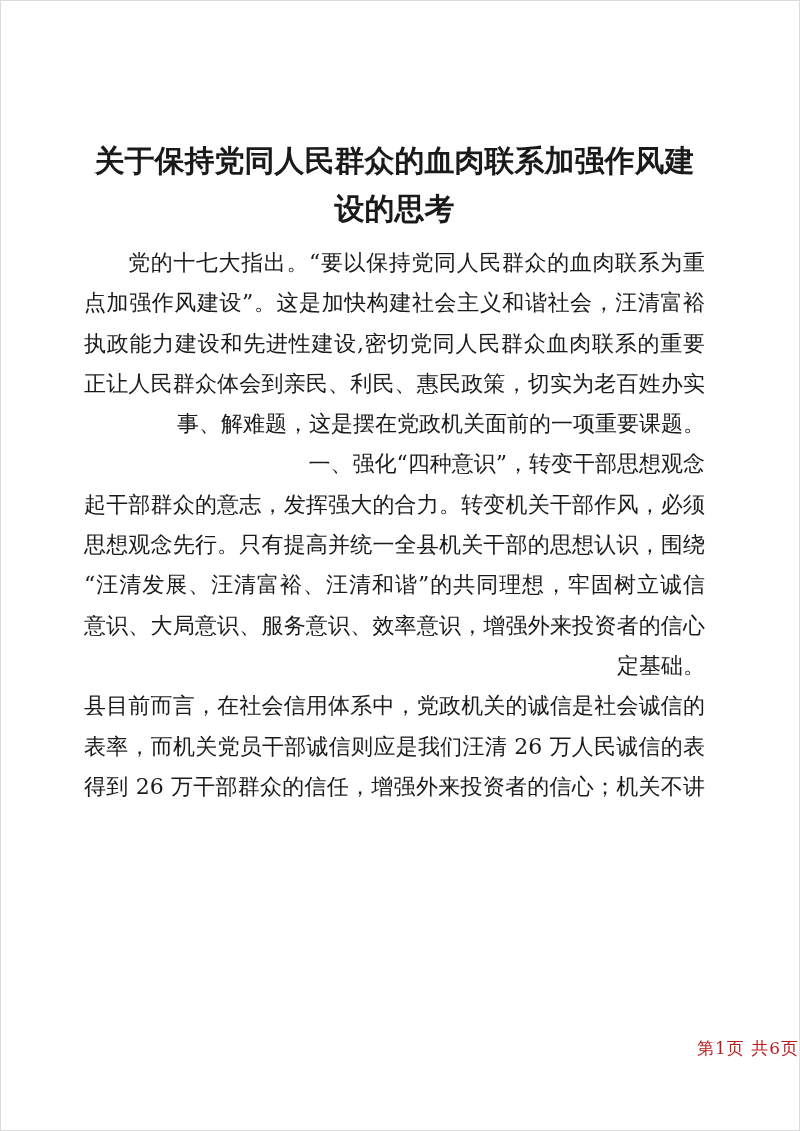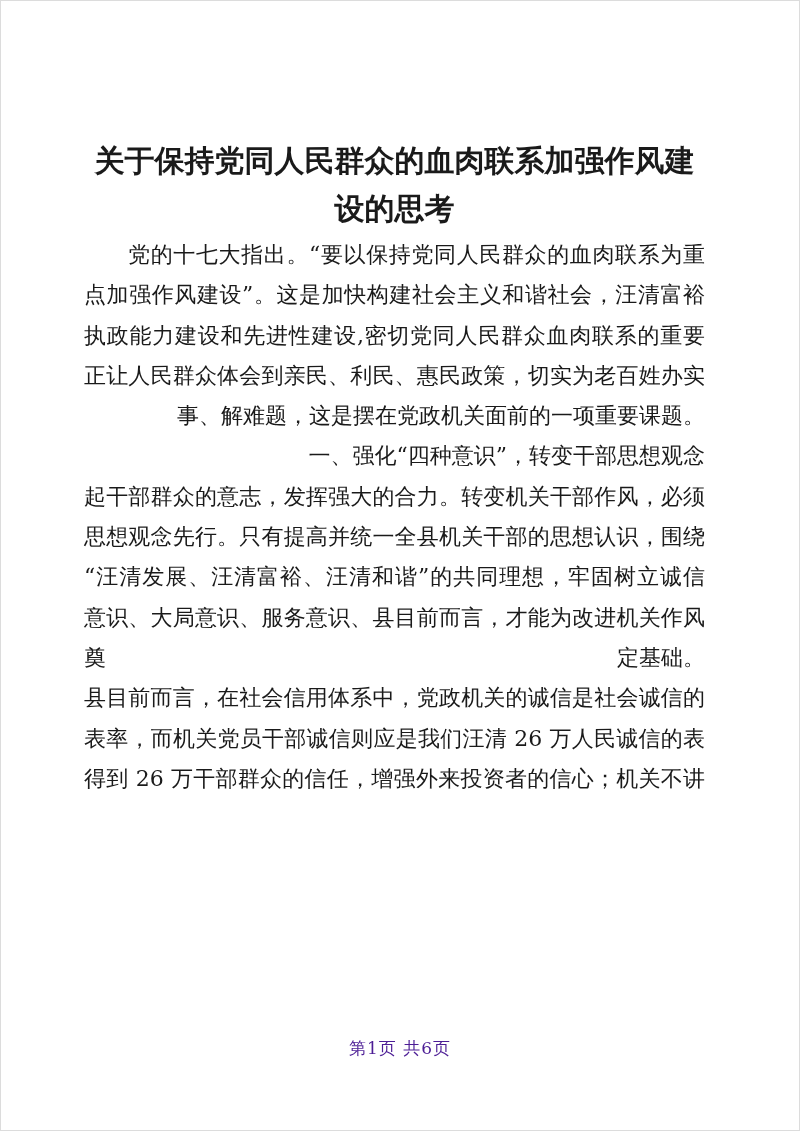--- a/index.html
+++ b/index.html
@@ -16,40 +16,40 @@
     overflow: hidden;
   }
   .title {
     width: 620px;
     margin: 0 auto;
     font-size: 30px;
     font-weight: 700;
     line-height: 48px;
     text-align: center;
   }
-  .content { margin-top: 2px; }
+  .content { margin-top: 10px; }
   .line {
     font-size: 22px;
     height: 40.3px;
     line-height: 40.3px;
     text-align: right;
   }
   .j {
     text-align: justify;
     text-align-last: justify;
   }
   .indent { text-indent: 2em; }
   .footer {
     position: absolute;
     left: 0;
     right: 0;
     top: 1036px;
-    text-align: center;
+    text-align: right;
     font-size: 17px;
-    color: #4c1d95;
+    color: #b91c1c;
     letter-spacing: 1px;
   }
 </style>
 </head>
 <body>
 
 <div class="page">
 
   <h1 class="title">关于保持党同人民群众的血肉联系加强作风建设的思考</h1>
 
@@ -64,21 +64,21 @@
     </div>
 
     <div>
       <div class="line indent">一、强化“四种意识”，转变干部思想观念</div>
     </div>
 
     <div>
       <div class="line j">起干部群众的意志，发挥强大的合力。转变机关干部作风，必须</div>
       <div class="line j">思想观念先行。只有提高并统一全县机关干部的思想认识，围绕</div>
       <div class="line j">“汪清发展、汪清富裕、汪清和谐”的共同理想，牢固树立诚信</div>
-      <div class="line j">意识、大局意识、服务意识、县目前而言，才能为改进机关作风奠</div>
+      <div class="line j">意识、大局意识、服务意识、效率意识，增强外来投资者的信心</div>
       <div class="line">定基础。</div>
     </div>
 
     <div>
       <div class="line j">县目前而言，在社会信用体系中，党政机关的诚信是社会诚信的</div>
       <div class="line j">表率，而机关党员干部诚信则应是我们汪清 26 万人民诚信的表</div>
       <div class="line j">得到 26 万干部群众的信任，增强外来投资者的信心；机关不讲</div>
     </div>
 
   </div>

